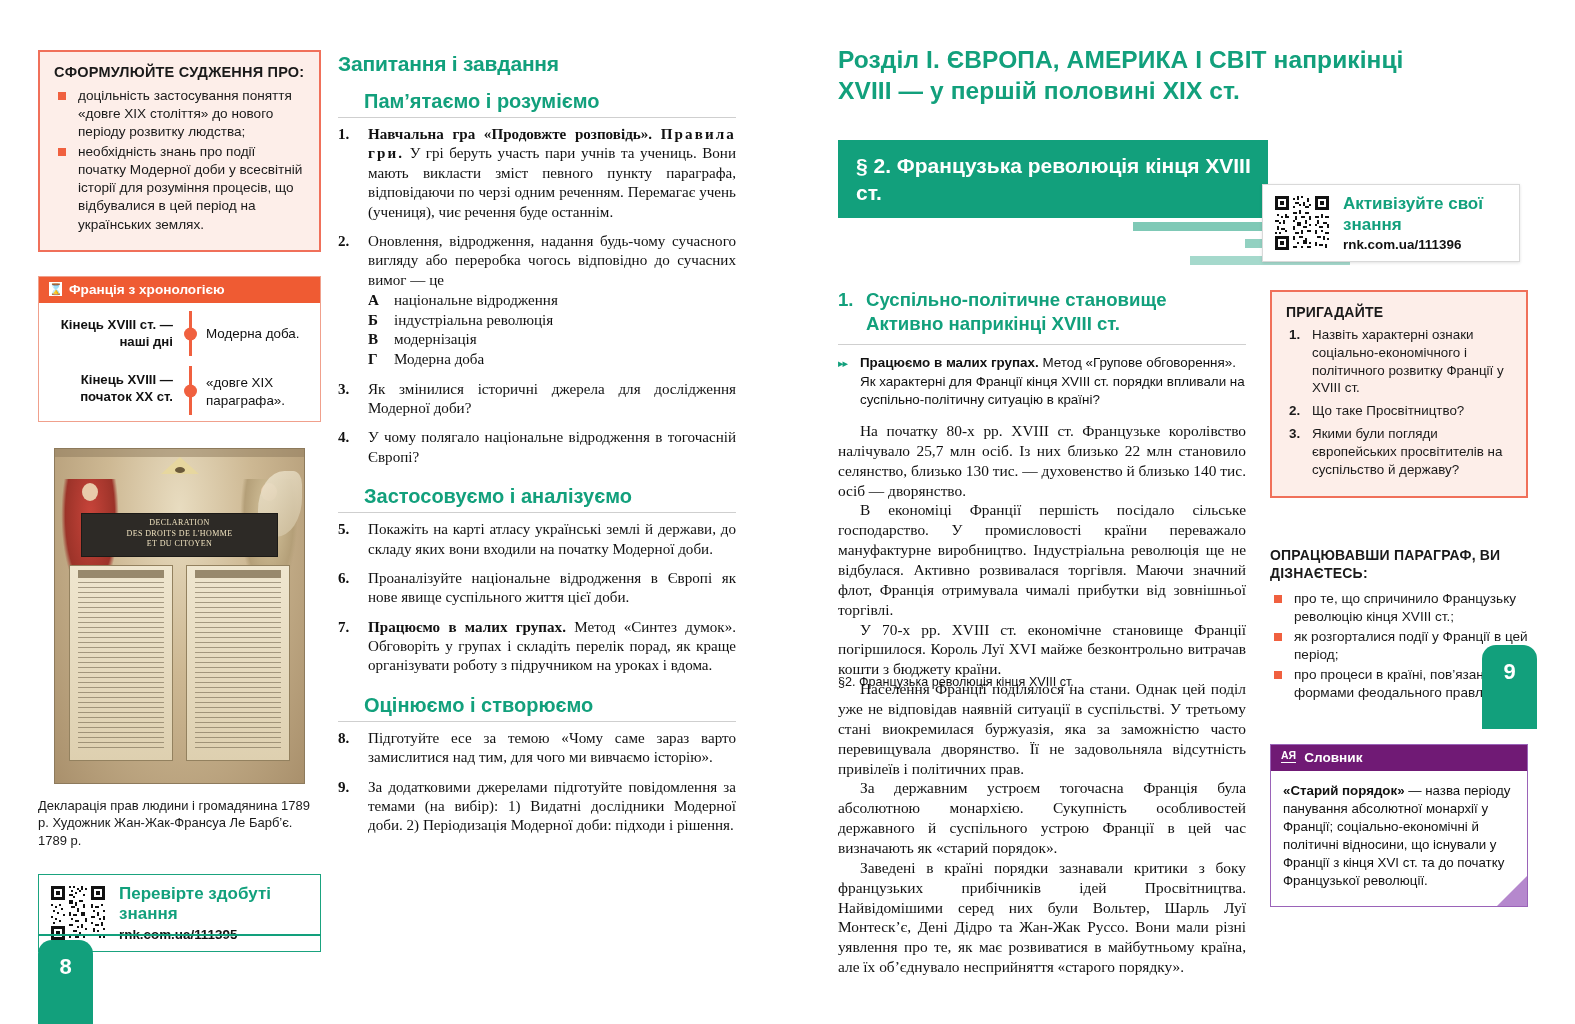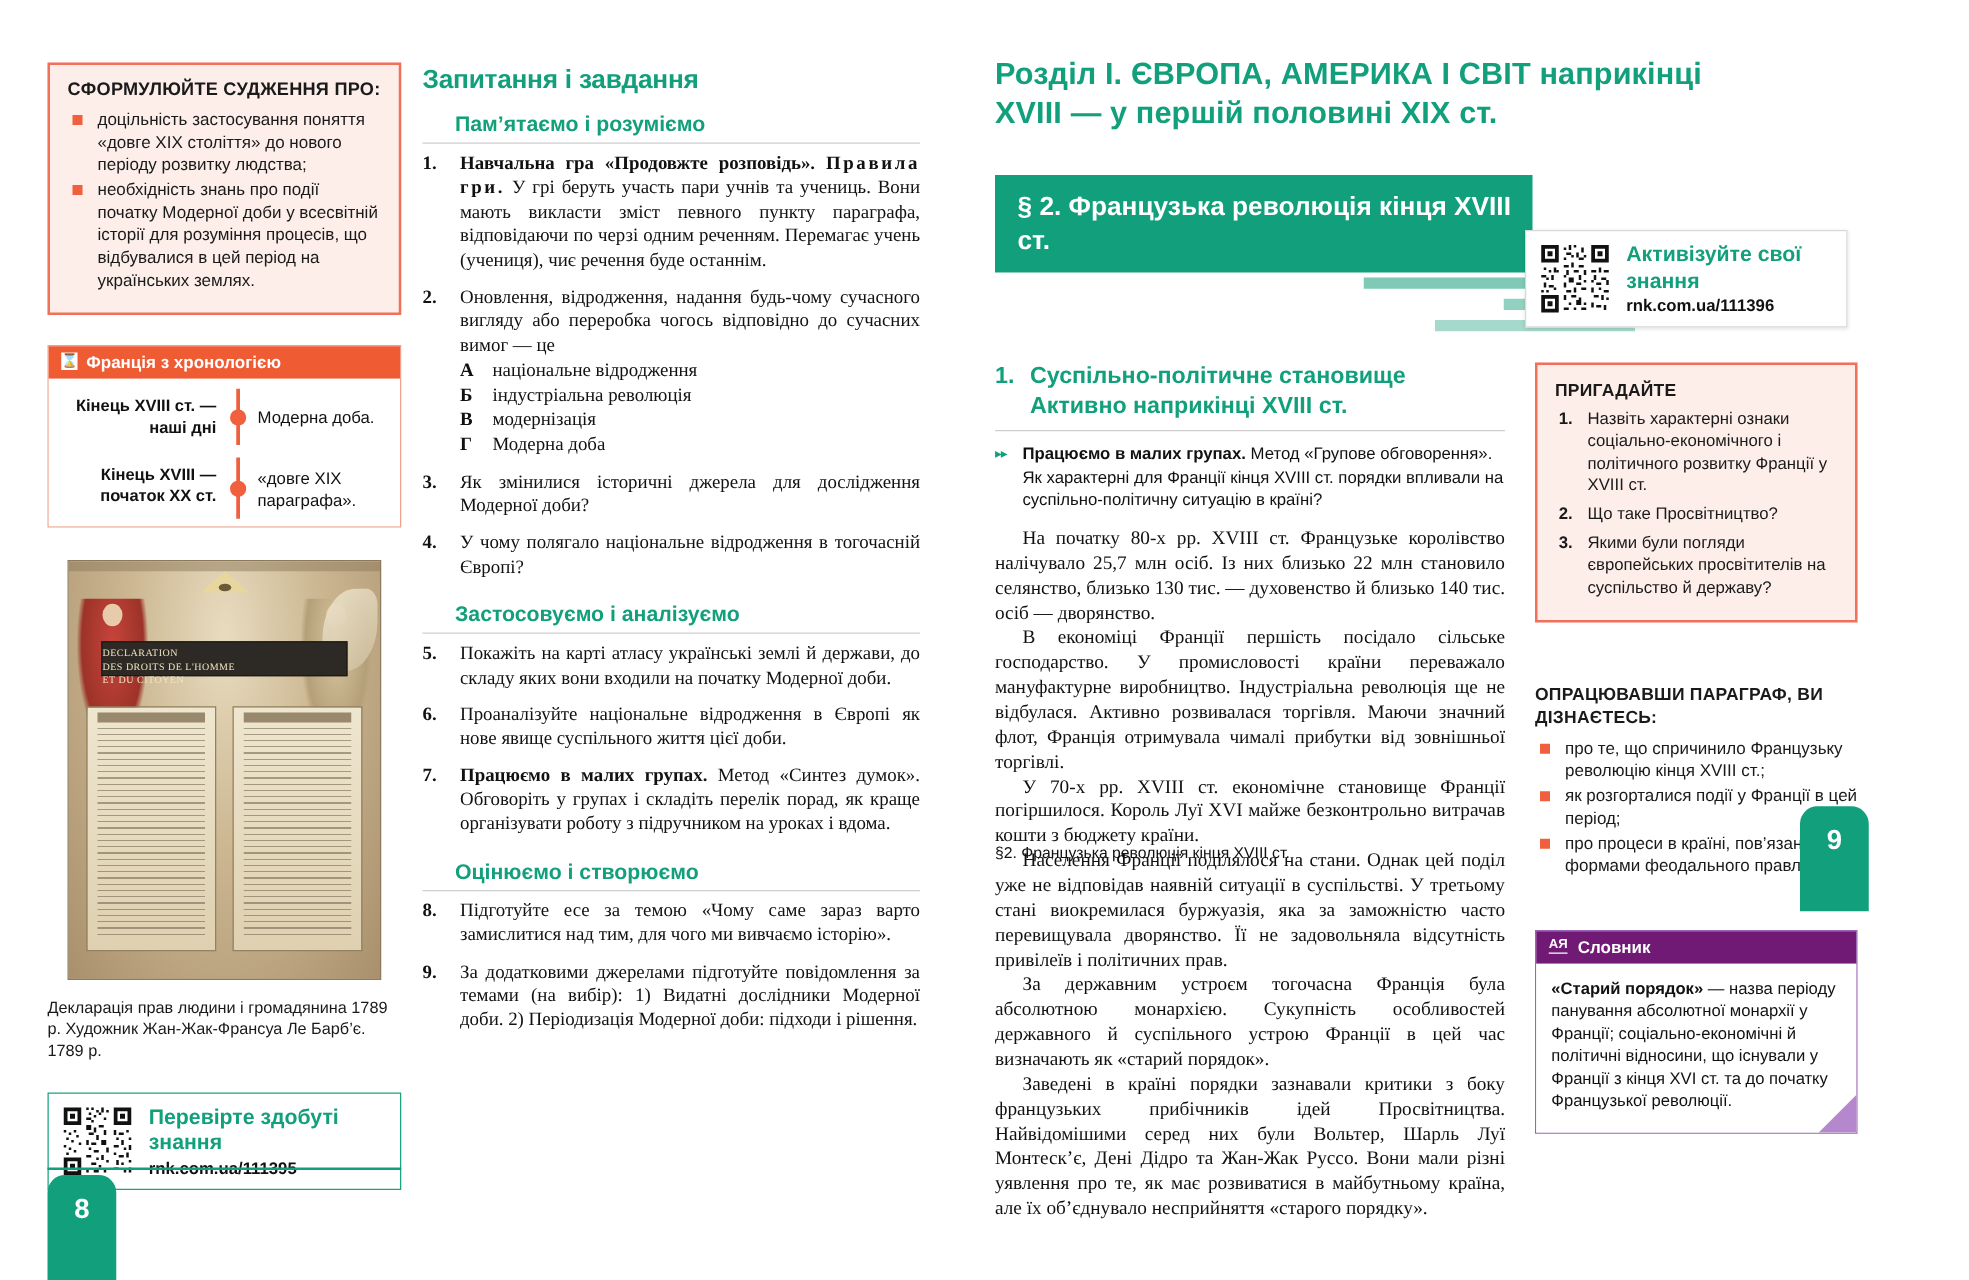--- a/index.html
+++ b/index.html
@@ -91,23 +91,23 @@
     border:1px solid #93815f;
   }
   .pnt-tablet-l { left: 14px; }
   .pnt-tablet-r { right: 14px; }
   .pnt-lines { position:absolute; left:8px; right:8px; top:16px; bottom:8px;
     background: repeating-linear-gradient(180deg, #6b5e47 0px, #6b5e47 1px, transparent 1px, transparent 5px);
     opacity:.55; }
   .pnt-hdr { position:absolute; left:8px; right:8px; top:4px; height:8px;
     background:#7b6a4c; opacity:.75; }
   .pnt-banner {
-    position:absolute; left:26px; right:26px; top:64px; height:28px;
+    position:absolute; left:26px; right:26px; top:64px; height:44px;
     background:#2d2a26; border:1px solid #1c1a17;
-    color:#efe2bf; font-size:8px; line-height:1.35; 
+    color:#efe2bf; font-size:8px; line-height:1.35; text-align:center;
     padding-top:4px; letter-spacing:.4px; font-family:"Liberation Serif", serif;
   }
   .pnt-figure-l, .pnt-figure-r { position:absolute; top:30px; width:58px; height:120px; }
   .pnt-figure-l { left: 6px;
     background: radial-gradient(ellipse at 50% 30%, #c8443a 0%, #9c3329 60%, transparent 70%); }
   .pnt-figure-r { right: 6px;
     background: radial-gradient(ellipse at 50% 30%, #d8c7a0 0%, #b49f78 60%, transparent 70%); }
   .pnt-head-l, .pnt-head-r { position:absolute; top:34px; width:16px; height:18px;
     border-radius:50%; background:#e8cbab; }
   .pnt-head-l { left: 27px; }
@@ -134,21 +134,21 @@
   .qr-txt-title { color:#12a07c; font-weight:bold; font-size:17px; line-height:1.2; }
   .qr-txt-url { color:#111; font-weight:bold; font-size:13.4px; margin-top:2px; }
 
   
   .questions { position: absolute; left: 338px; top: 52px; width: 398px; }
   .q-title {
     color: #12a07c; font-weight: bold; font-size: 21px; letter-spacing: -.2px;
     margin-bottom: 14px;
   }
   .q-sub {
-    color: #12a07c; font-weight: bold; font-size: 17px; margin: 18px 0 4px 26px;
+    color: #12a07c; font-weight: bold; font-size: 20px; margin: 18px 0 4px 26px;
   }
   .q-rule { height: 1px; background: #cfcfcf; margin-bottom: 7px; }
   ol.qlist { list-style: none; }
   ol.qlist li {
     position: relative; padding-left: 30px; margin-bottom: 10px;
     font-family: "Liberation Serif", serif; font-size: 15.1px; line-height: 1.285;
     text-align: justify; color: #111;
   }
   ol.qlist li .num {
     position: absolute; left: 0; top: 0; width: 22px; text-align: left;
@@ -165,21 +165,21 @@
     position: absolute; left: 38px; bottom: 0; width: 55px; height: 84px;
     background: #12a07c; border-radius: 14px 14px 0 0;
     color: #fff; font-weight: bold; font-size: 22px;
     display: flex; align-items: flex-start; justify-content: center; padding-top: 14px;
   }
   .left-bottom-rule {
     position:absolute; left: 38px; bottom: 88px; width: 283px; height: 2px; background:#12a07c;
   }
 
   
-  .right-page { position: absolute; left: 748px; top: 0; width: 785px; height: 729px; }
+  .right-page { position: absolute; left: 790px; top: 0; width: 785px; height: 729px; }
 
   .chapter-title {
     position: absolute; left: 48px; top: 44px; width: 600px;
     color: #12a07c; font-weight: bold; font-size: 24.5px; line-height: 1.28;
     letter-spacing: .1px;
   }
   .para-band {
     position: absolute; left: 48px; top: 140px; width: 430px; height: 78px;
     background: #12a07c; color: #fff; font-weight: bold; font-size: 21px;
     line-height: 1.3; padding: 12px 16px 0 18px;

